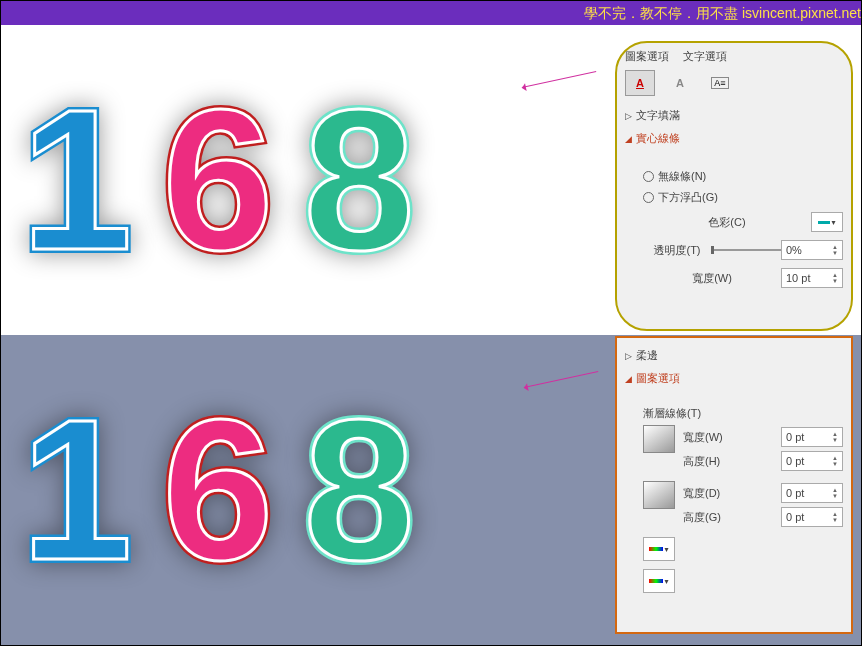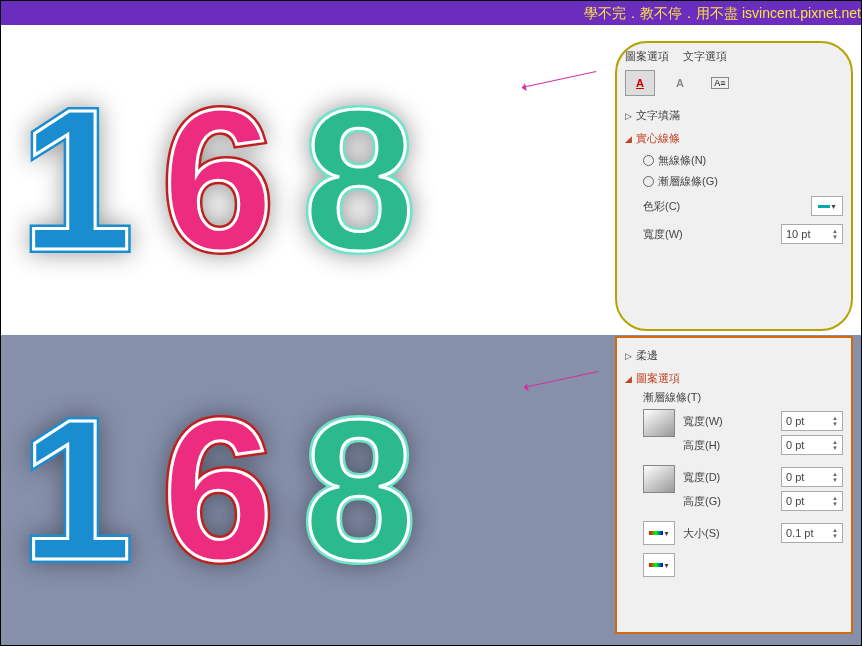--- a/index.html
+++ b/index.html
@@ -20,26 +20,26 @@
 .panel2 { top: 335px; height: 298px; border-color: #d46810; }
 .tabs { display: flex; gap: 14px; margin-bottom: 6px; }
 .tabs span { color: #444; }
 .icon-row { display: flex; gap: 10px; margin-bottom: 8px; }
 .icon-btn { width: 30px; height: 26px; border: 1px solid transparent; display: flex; align-items: center; justify-content: center; }
 .icon-btn.active { background: #ddd; border-color: #999; }
 .section { padding: 4px 0; color: #444; }
 .sec-title { display: flex; align-items: center; gap: 4px; cursor: pointer; }
 .sec-title.red { color: #c04020; }
 .tri { font-size: 9px; }
-.indent { padding-left: 18px; margin-top: 4px; }
+.indent { padding-left: 18px; margin-top: 20px; }
 .radio-row { display: flex; align-items: center; gap: 4px; padding: 3px 0; }
 .radio { width: 11px; height: 11px; border: 1px solid #666; border-radius: 50%; display: inline-flex; align-items: center; justify-content: center; }
 .radio.sel::after { content: ''; width: 5px; height: 5px; background: #333; border-radius: 50%; }
 .field-row { display: flex; align-items: center; justify-content: space-between; padding: 4px 0; }
-.field-label { flex: 1; }
+.field-label { flex: 1; text-align: center; }
 .spinner { width: 62px; height: 20px; background: #fff; border: 1px solid #aaa; display: flex; align-items: center; padding: 0 4px; justify-content: space-between; font-size: 11px; }
 .spin-btns { display: flex; flex-direction: column; font-size: 6px; color: #666; line-height: 1; }
 .color-swatch { width: 32px; height: 20px; background: #fff; border: 1px solid #aaa; display: flex; align-items: center; justify-content: center; gap: 1px; }
 .slider { width: 70px; height: 2px; background: #999; position: relative; }
 .slider::after { content: ''; position: absolute; left: 0; top: -3px; width: 3px; height: 8px; background: #666; }
 .bevel-row { display: flex; gap: 8px; align-items: flex-start; padding: 4px 0; }
 .bevel-icon { width: 32px; height: 28px; background: linear-gradient(145deg,#fff,#999); border: 1px solid #888; }
 .bevel-fields { flex: 1; }
 .bevel-fields .field-row { padding: 2px 0; }
 .arrow-link { position: absolute; border-top: 1.5px solid #d030a0; }
@@ -96,27 +96,38 @@
             <span class="tri">◢</span>
             <span>實心線條</span>
           </div>
         <div class="indent">
           <div class="radio-row">
               <span class="radio"></span>
               <span>無線條(N)</span>
             </div>
           <div class="radio-row">
               <span class="radio"></span>
-              <span>漸層線條(G)</span>
+              <span>下方浮凸(G)</span>
             </div>
           <div class="field-row">
             <span class="field-label">色彩(C)</span>
             <div class="color-swatch">
                 <span style="width:12px;height:3px;background:#0aa;"></span>
                 <span style="font-size:8px;">▾</span>
+              </div>
+          </div>
+          <div class="field-row">
+            <span class="field-label">透明度(T)</span>
+            <div class="slider"></div>
+            <div class="spinner">
+                <span>0%</span>
+                <div class="spin-btns">
+                  <span>▲</span>
+                  <span>▼</span>
+                </div>
               </div>
           </div>
           <div class="field-row">
             <span class="field-label">寬度(W)</span>
             <div class="spinner">
                 <span>10 pt</span>
                 <div class="spin-btns">
                   <span>▲</span>
                   <span>▼</span>
                 </div>
@@ -188,32 +199,20 @@
                     </div>
                   </div>
                 </div>
             </div>
           </div>
           <div class="bevel-row">
             <div class="color-swatch" style="height:24px;">
                 <span style="width:14px;height:4px;background:linear-gradient(90deg,#f00,#0f0,#00f);"></span>
                 <span style="font-size:8px;">▾</span>
               </div>
-            <div class="bevel-fields">
-              <div class="field-row">
-                  <span>大小(S)</span>
-                  <div class="spinner">
-                    <span>0.1 pt</span>
-                    <div class="spin-btns">
-                      <span>▲</span>
-                      <span>▼</span>
-                    </div>
-                  </div>
-                </div>
-            </div>
           </div>
           <div class="bevel-row">
             <div class="color-swatch" style="height:24px;">
                 <span style="width:14px;height:4px;background:linear-gradient(90deg,#f00,#0f0,#00f);"></span>
                 <span style="font-size:8px;">▾</span>
               </div>
           </div>
         </div>
       </div>
     </div>

